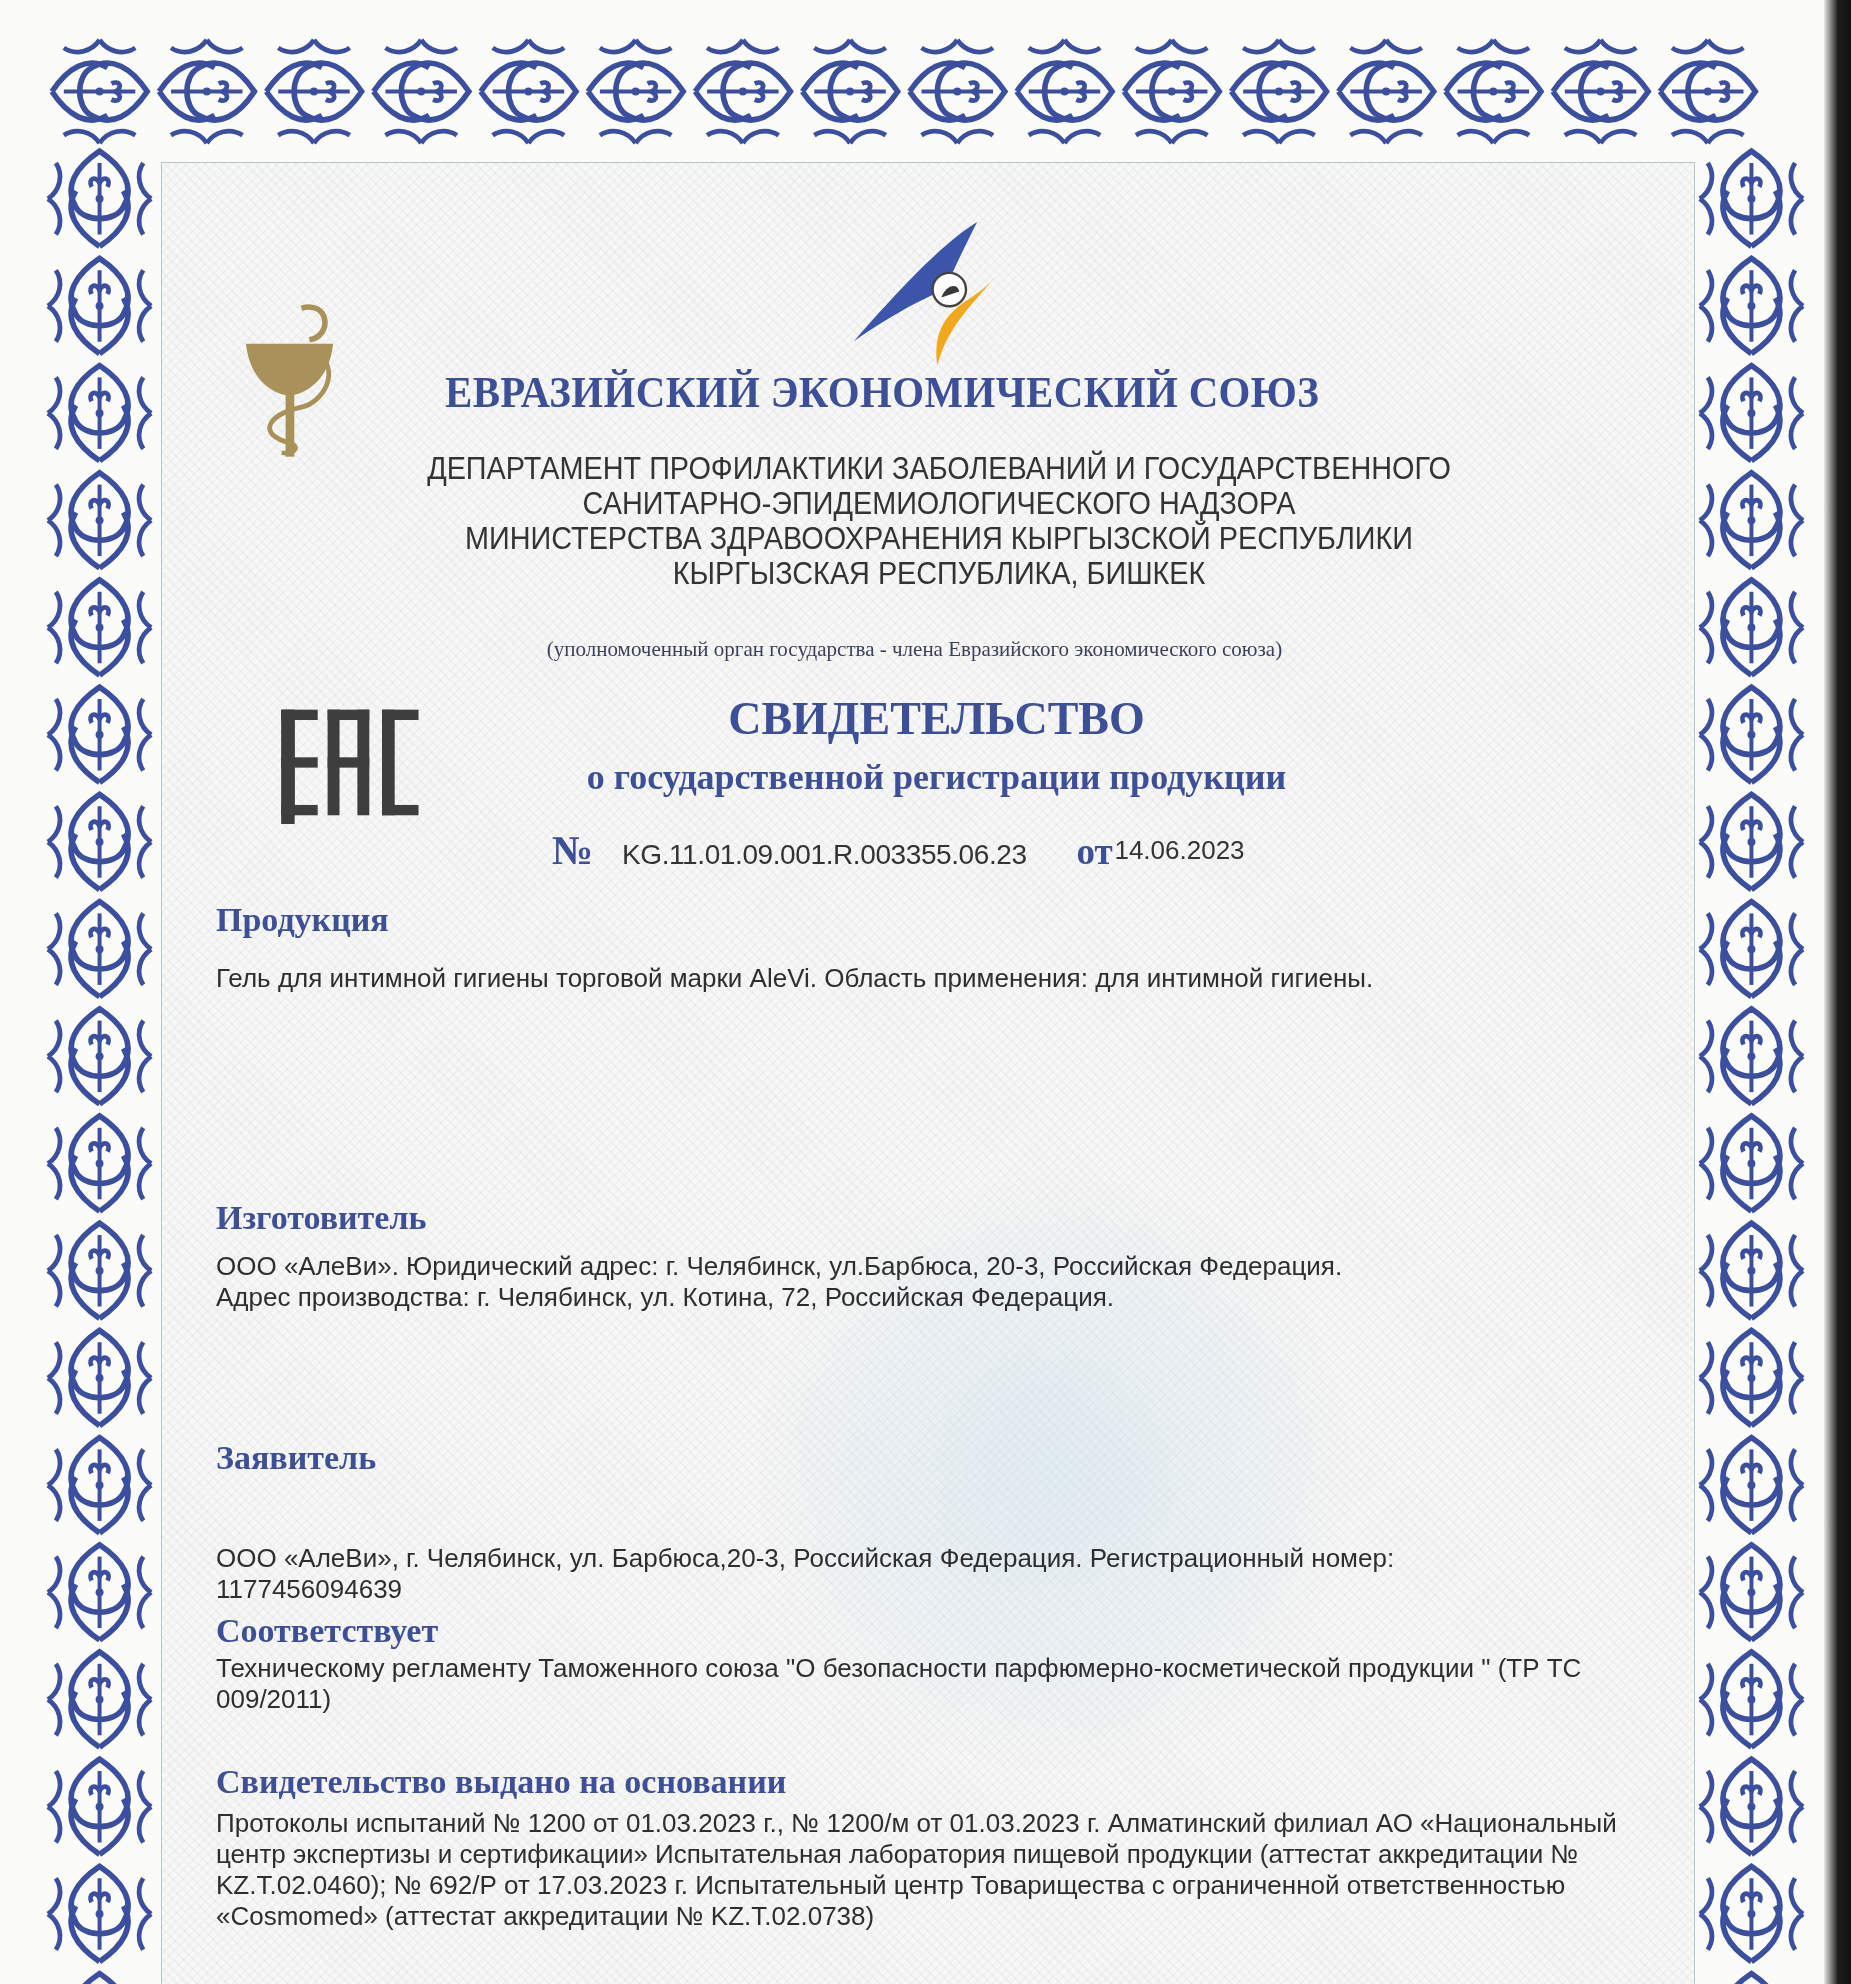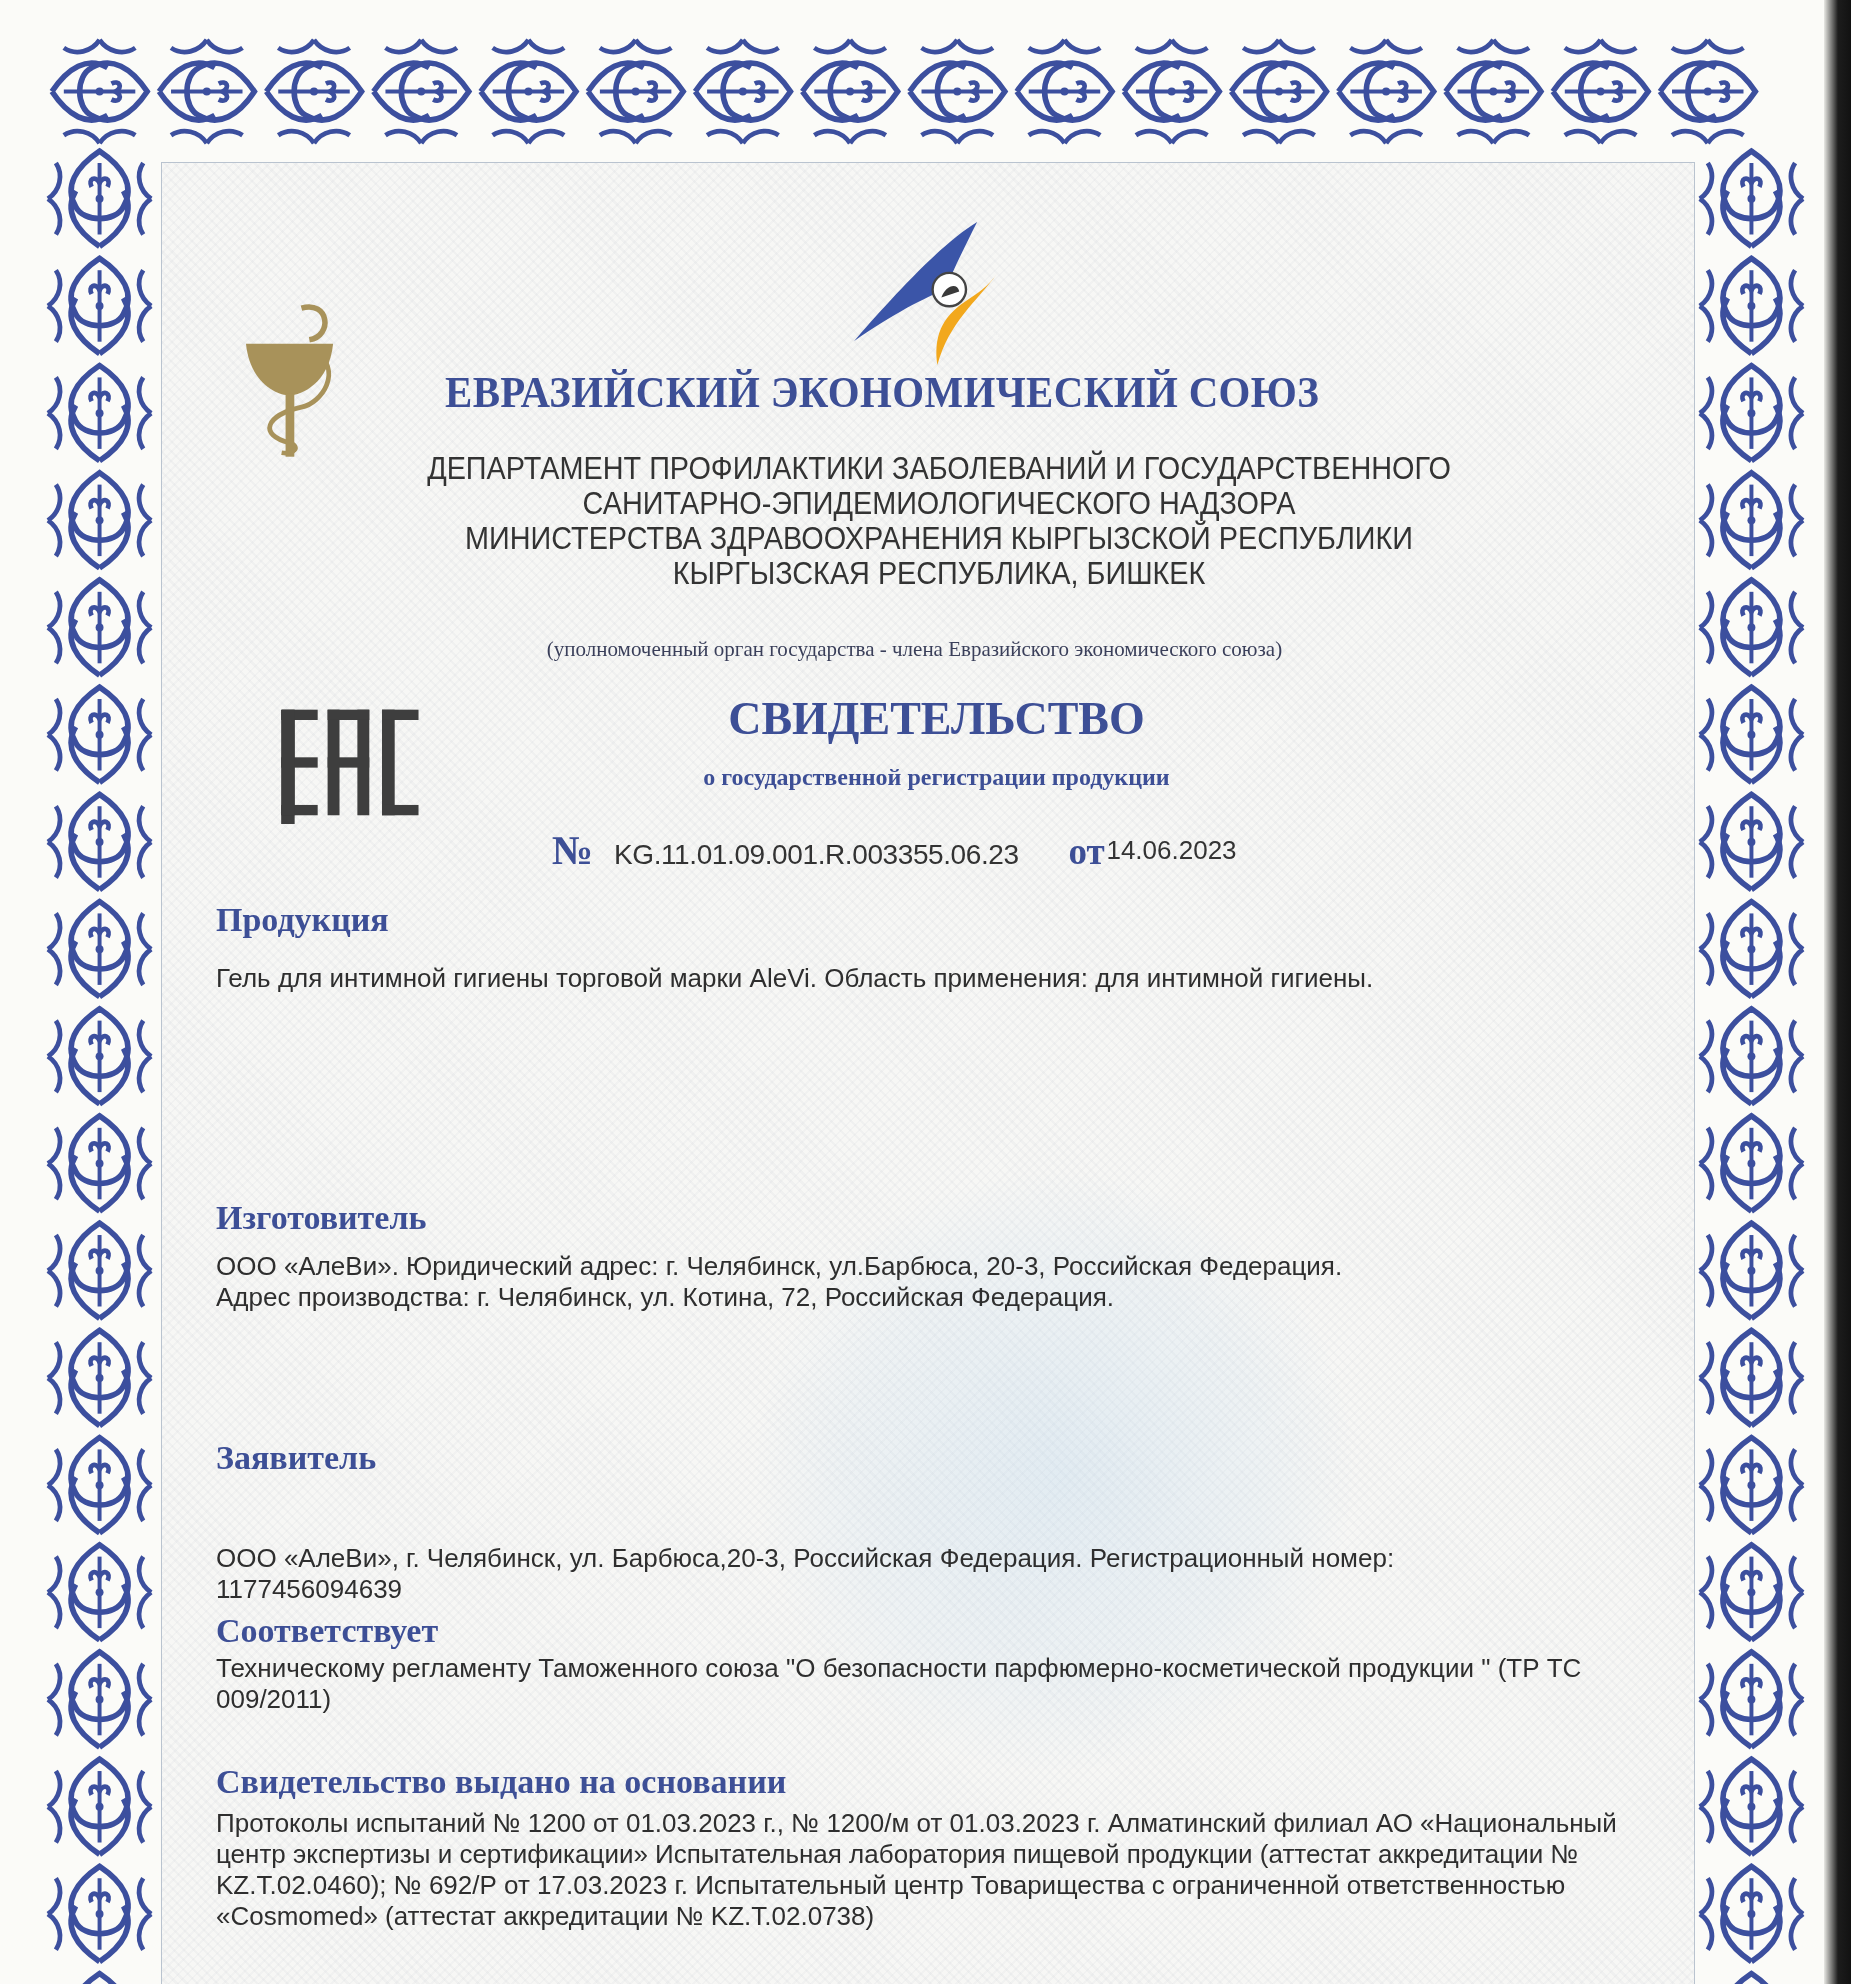--- a/index.html
+++ b/index.html
@@ -52,25 +52,25 @@
     left: 462px; top: 637px; width: 905px; text-align: center;
     font-family: "Liberation Serif", serif; font-size: 21px; color: #3a3f5a;
   }
 
   .eac-mark { left: 258px; top: 693px; width: 167px; height: 131px; }
   .cert-title {
     left: 480px; top: 691px; width: 913px; text-align: center;
     font-family: "Liberation Serif", serif; font-weight: bold; color: #3d4f96;
   }
   .cert-title .t1 { font-size: 46px; line-height: 56px; }
-  .cert-title .t2 { font-size: 24px; line-height: 60px; }
+  .cert-title .t2 { font-size: 36px; line-height: 60px; }
 
   .regline { left: 552px; top: 826px; height: 52px; white-space: nowrap; }
   .regline .no-sign { font-family: "Liberation Serif", serif; font-weight: bold; font-size: 41px; color: #3d4f96; }
-  .regline .reg-no { font-size: 28px; color: #333; margin-left: 19px; letter-spacing: -0.4px; }
+  .regline .reg-no { font-size: 28px; color: #333; margin-left: 27px; letter-spacing: -0.4px; }
   .regline .ot { font-family: "Liberation Serif", serif; font-weight: bold; font-size: 37px; color: #3d4f96; margin-left: 48px; }
   .regline .reg-date { font-size: 26px; color: #333; position: relative; top: -4.8px; }
 
   
   .sec-h {
     font-family: "Liberation Serif", serif; font-weight: bold;
     font-size: 34px; color: #3d4f96; white-space: nowrap;
   }
   .sec-t {
     font-size: 26px; line-height: 31px; color: #2e2e2e; width: 1413px;

